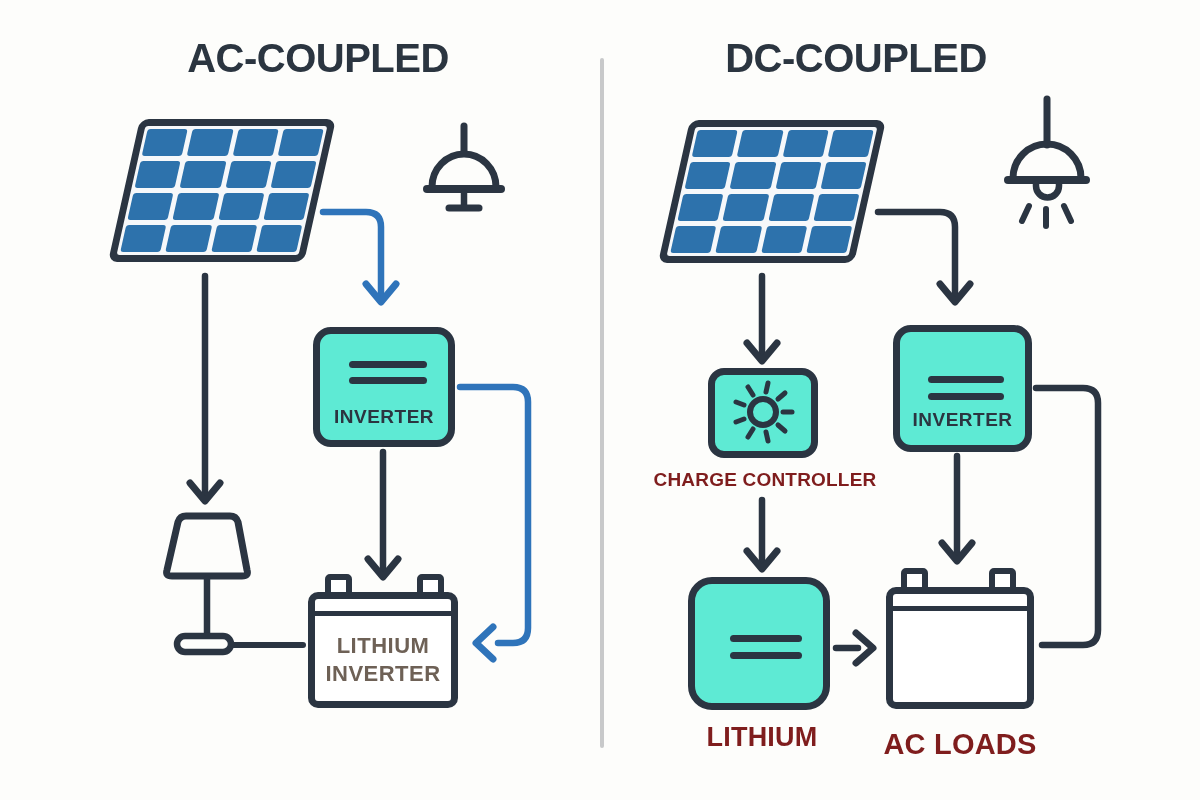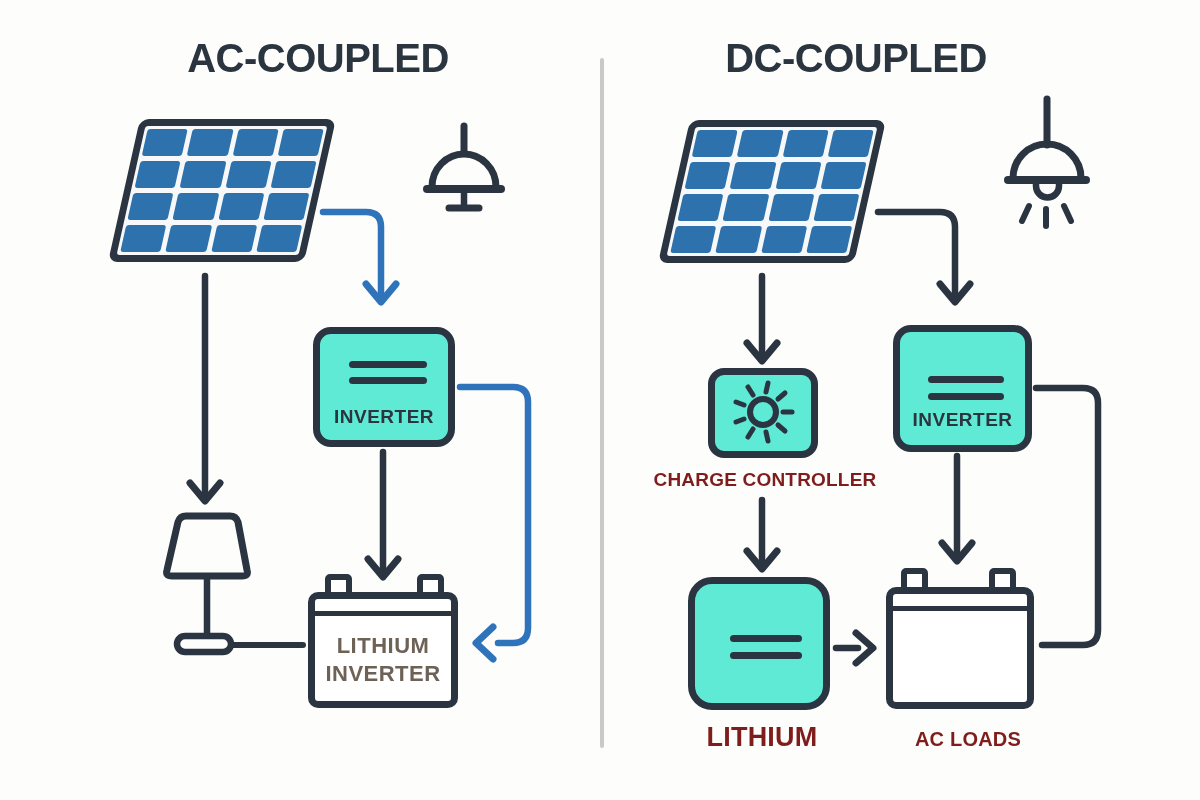--- a/index.html
+++ b/index.html
@@ -154,21 +154,21 @@
     <div class="bar" style="left:35px;top:51px;width:72px;"></div>
     <div class="bar" style="left:35px;top:68px;width:72px;"></div>
   </div>
   <div class="caption" style="left:762px;top:722px;font-size:27px;">LITHIUM</div>
 
   <div class="terminal" style="left:901px;top:568px;"></div>
   <div class="terminal" style="left:989px;top:568px;"></div>
   <div class="battery-body" style="left:886px;top:587px;width:148px;height:122px;">
     <div class="battery-band"></div>
   </div>
-  <div class="caption" style="left:960px;top:728px;font-size:20px;margin-left:8px;">AC LOADS</div>
+  <div class="caption" style="left:960px;top:728px;font-size:29px;">AC LOADS</div>
 
   <svg class="overlay" width="1200" height="800" viewBox="0 0 1200 800">
 
     <g>
       <path class="stroke-line blue" stroke-width="6.5" d="M323,212 H366 Q381,212 381,227 V296"></path>
       <path class="stroke-line blue" stroke-width="7" d="M366,284 L381,302 L396,284"></path>
     </g>
 
     <g>
       <path class="stroke-line blue" stroke-width="6.5" d="M460,387 H513 Q528,387 528,402 V628 Q528,643 513,643 H498"></path>

